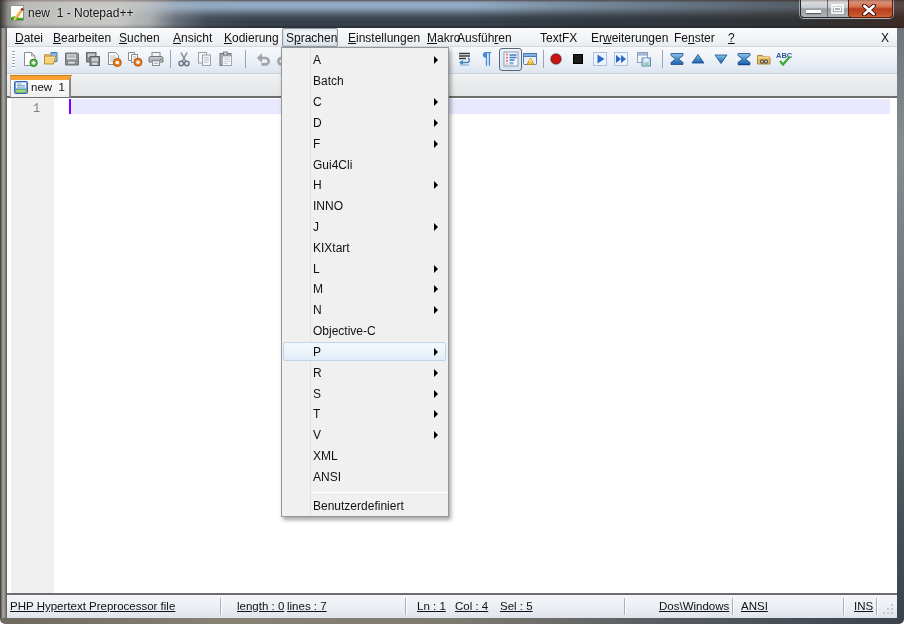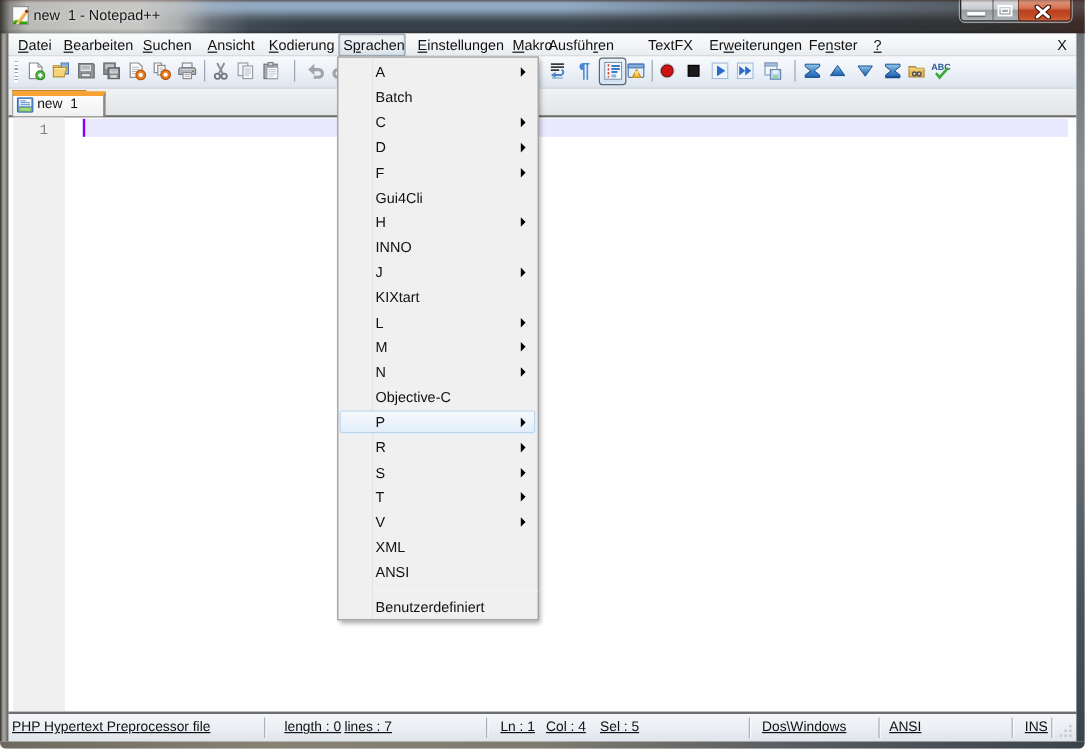--- a/index.html
+++ b/index.html
@@ -46,21 +46,21 @@
 #toolbar { position:absolute; left:7px; top:47px; width:890px; height:27px;
   background:linear-gradient(to bottom,#f7f9fc 0%,#eef2f8 45%,#e2e9f2 85%,#dce4ee 100%);
   border-bottom:1px solid #ccd2da; }
 .grip { position:absolute; width:3px; background:repeating-linear-gradient(to bottom,#9aa4b0 0 1px,#fff 1px 3px); }
 .tsep { position:absolute; top:3px; width:1px; height:18px; background:#9aa6b4; }
 .ticon { position:absolute; top:4px; width:16px; height:16px; }
 
 
 #tabbar { position:absolute; left:7px; top:74px; width:890px; height:24px;
   background:linear-gradient(to bottom,#f0f1f2,#e2e4e6); border-bottom:2px solid #6e6e6e; }
-#tab1 { position:absolute; left:3px; top:2px; width:78px; height:21px;
+#tab1 { position:absolute; left:3px; top:2px; width:61px; height:21px;
   background:linear-gradient(to bottom,#fdfdfd,#f0f0f0);
   border-left:1px solid #aaa; border-right:2px solid #888; border-top:4px solid #f7a233; }
 #tab1::before { content:""; position:absolute; left:-1px; top:-5px; width:62px; height:1px; background:#c87f1e; }
 #tabtext { position:absolute; left:20px; top:1px; font-size:11.5px; color:#111; white-space:pre; }
 
 
 #editor { position:absolute; left:7px; top:98px; width:890px; height:495px; background:#ffffff; }
 #gutter { position:absolute; left:4px; top:0px; width:43px; height:495px; background:#f0f0f0; }
 #lnum { position:absolute; left:4px; top:4px; width:43px; text-align:center; font-family:"Liberation Mono",monospace; font-size:12px; color:#808080; }
 #caretline { position:absolute; left:64px; top:1px; width:819px; height:15px; background:#e8e8ff; }
@@ -305,21 +305,21 @@
   <div id="statusbar">
     <div class="sb" style="left:3px">PHP Hypertext Preprocessor file</div>
     <div class="ssep" style="left:213px"></div>
     <div class="sb" style="left:230px">length : 0</div>
     <div class="sb" style="left:280px">lines : 7</div>
     <div class="ssep" style="left:398px"></div>
     <div class="sb" style="left:410px">Ln : 1</div>
     <div class="sb" style="left:448px">Col : 4</div>
     <div class="sb" style="left:493px">Sel : 5</div>
     <div class="ssep" style="left:617px"></div>
-    <div class="sb" style="left:628px">Dos\Windows</div>
+    <div class="sb" style="left:652px">Dos\Windows</div>
     <div class="ssep" style="left:725px"></div>
     <div class="sb" style="left:734px">ANSI</div>
     <div class="ssep" style="left:836px"></div>
     <div class="sb" style="left:847px">INS</div>
     <div class="ssep" style="left:869px"></div>
     <svg style="position:absolute;left:876px;top:9px" width="12" height="12" viewBox="0 0 12 12">
       <g fill="#c4c8cc">
           <rect x="8" y="8" width="2" height="2"></rect>
           <rect x="8" y="4" width="2" height="2"></rect>
           <rect x="4" y="8" width="2" height="2"></rect>

